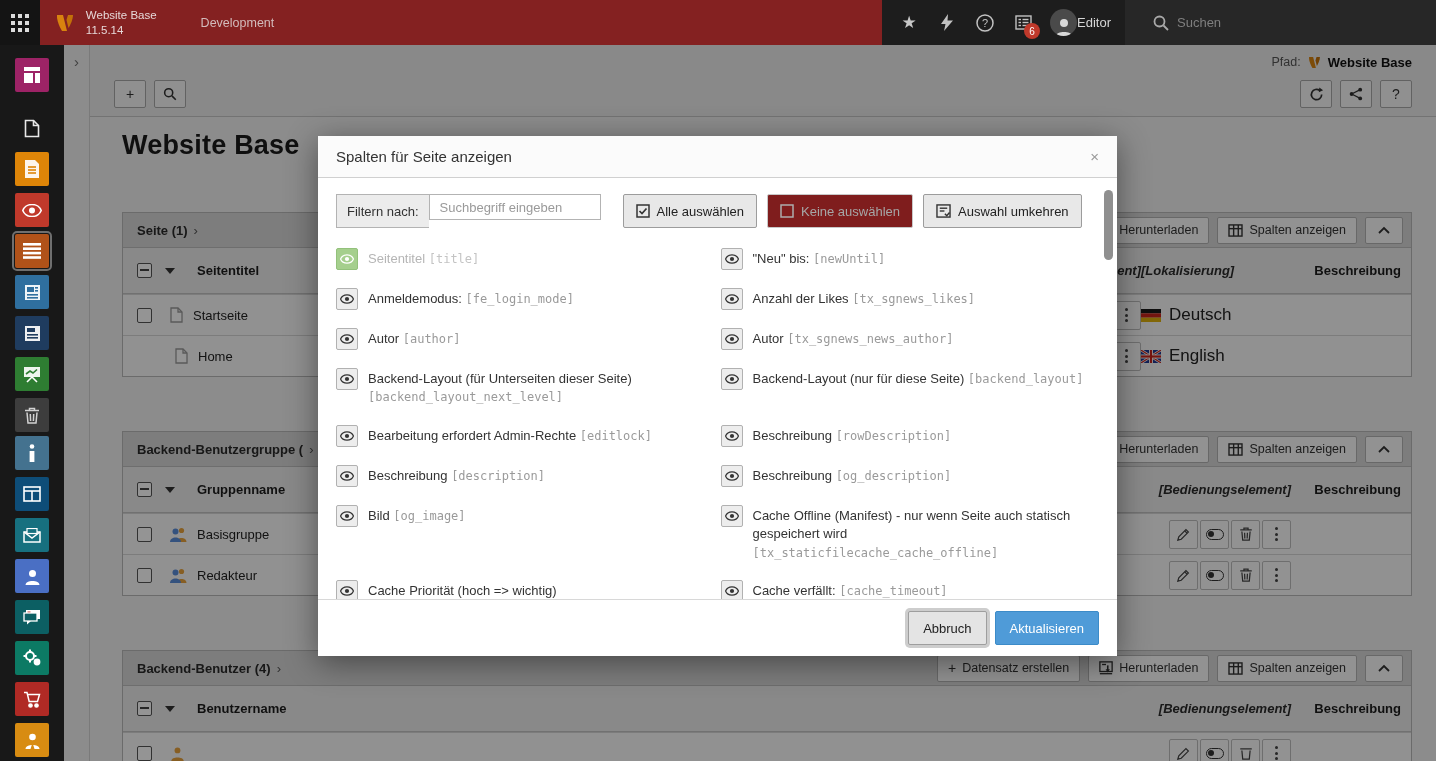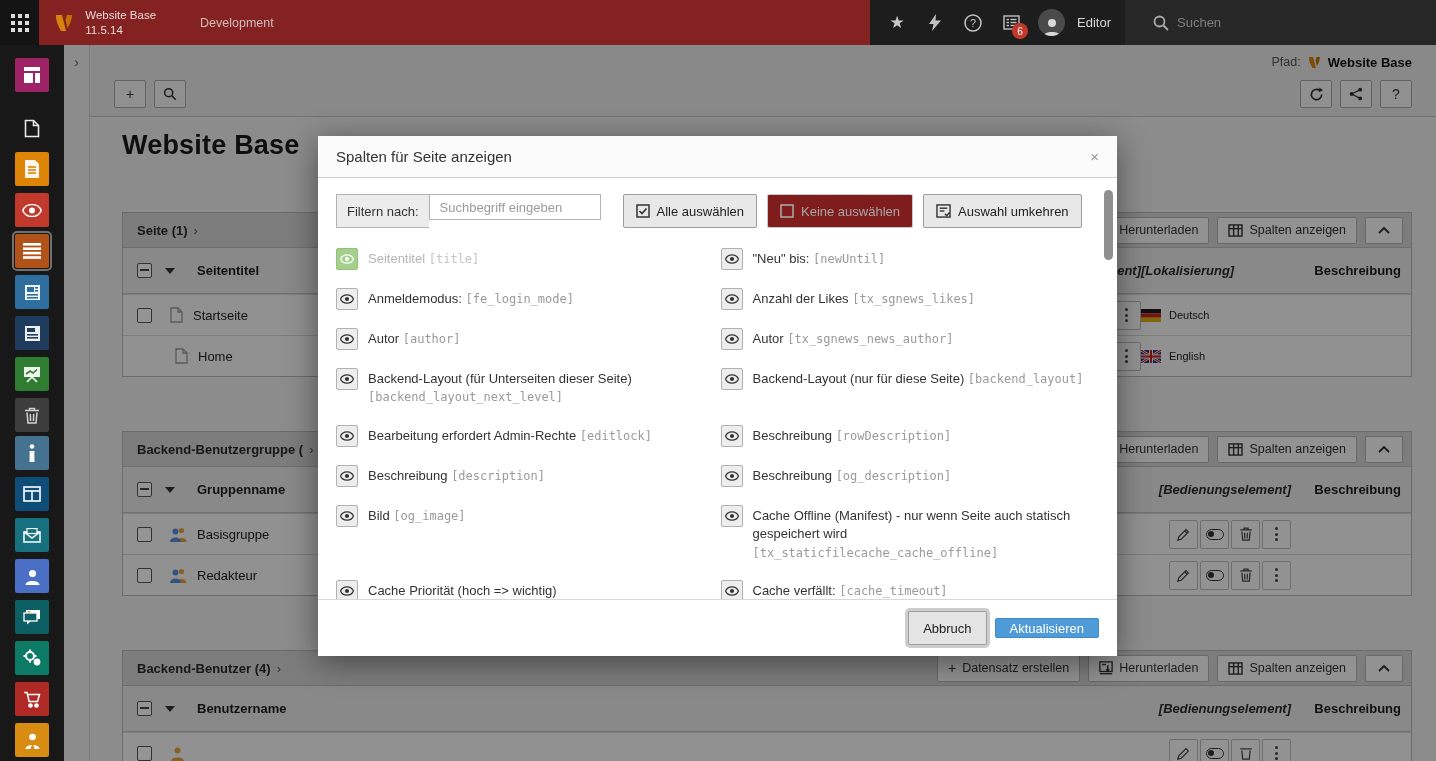--- a/index.html
+++ b/index.html
@@ -13,21 +13,21 @@
   .brand { width:845px; background:#842121; display:flex; align-items:center; color:#e3d2d2; }
   .brand-logo { margin-left:14px; }
   .brand-text { margin-left:10px; font-size:11.5px; line-height:1.25; color:#e6d8d8; }
   .brand-context { margin-left:44px; font-size:12.5px; color:#d3bcbc; }
   .tb-right { flex:1; background:#1d1d1d; display:flex; align-items:center; color:#b9b9b9; }
   .tb-icon { width:38px; display:flex; justify-content:center; align-items:center; position:relative; height:45px; cursor:pointer; }
   .tb-star { font-size:17px; color:#c7c7c7; margin-left:8px; }
   .badge { position:absolute; right:2px; bottom:6px; min-width:16px; height:16px; border-radius:8px;
     background:#c0392b; color:#fff; font-size:10px; display:flex; align-items:center; justify-content:center; padding:0 4px; }
   .avatar { width:27px; height:27px; border-radius:50%; background:#4a4a4a; overflow:hidden; display:flex; align-items:flex-end; justify-content:center; margin-left:8px; }
-  .tb-user { color:#d6d6d6; font-size:13px; margin:0 14px 0 12px; }
+  .tb-user { color:#d6d6d6; font-size:13px; margin:0 14px 0 0; }
   .tb-search { margin-left:auto; width:311px; height:45px; background:#272727; display:flex; align-items:center; }
   .tb-search-ph { color:#7f7f7f; font-size:13px; margin-left:8px; }
 
   
   .modulebar { position:fixed; left:0; top:45px; width:64px; height:716px; background:#181818; z-index:90;
     display:flex; flex-direction:column; align-items:center; }
   .tile { width:34px; height:34px; border-radius:2px; margin-top:7px; display:flex; align-items:center; justify-content:center; cursor:pointer; color:#f2f2f2; }
   .tile:nth-child(1) { margin-top:13px; }
   .tile:nth-child(2) { margin-top:19px; }
   .tile:nth-child(10) { margin-top:4px; }
@@ -71,21 +71,21 @@
   .col-loc { width:150px; }
   .col-desc { width:110px; text-align:right; font-size:13px; font-weight:bold; color:#1d1d1d; }
   .row-label { font-size:13px; color:#222; margin-left:10px; }
   .row-icon { margin-left:18px; }
   .indent { width:28px; }
   .ctrl-group { display:flex; gap:2px; justify-content:flex-end; }
   .icon-btn { width:29px; height:29px; background:#fcfcfc; border:1px solid #bdbdbd; border-radius:2px;
     display:inline-flex; align-items:center; justify-content:center; color:#333; cursor:pointer; }
   .kebab { display:flex; flex-direction:column; gap:2.5px; }
   .kebab span { width:3px; height:3px; border-radius:50%; background:#444; }
-  .lang { display:flex; align-items:center; gap:8px; font-size:11px; color:#222; }
+  .lang { display:flex; align-items:center; gap:8px; font-size:17px; color:#222; }
   .toggle { width:18px; height:11px; border:1.5px solid #333; border-radius:6px; position:relative; }
   .toggle::after { content:""; position:absolute; left:1px; top:1px; width:6px; height:6px; border-radius:50%; background:#333; }
 
   
   .backdrop { position:fixed; left:64px; top:45px; right:0; bottom:0; background:rgba(0,0,0,.42); z-index:110; }
   .modal { position:fixed; left:318px; top:136px; width:799px; height:520px; background:#fff; z-index:120;
     border-radius:0; box-shadow:0 6px 30px rgba(0,0,0,.45); display:flex; flex-direction:column; }
   .modal-head { height:42px; background:#fbfbfb; border-bottom:1px solid #d0d0d0; display:flex; align-items:center; padding:0 18px; }
   .modal-title { font-size:15px; color:#333; }
   .modal-close { margin-left:auto; color:#999; font-size:15px; cursor:pointer; }
@@ -106,21 +106,21 @@
   .eye-btn { width:22px; height:22px; flex:0 0 22px; background:#ededed; border:1px solid #b1b1b1; border-radius:2px;
     display:flex; align-items:center; justify-content:center; color:#333; cursor:pointer; }
   .eye-btn.active { background:#a5cf8d; border-color:#93c17b; color:#fff; }
   .mitem-text { font-size:13px; color:#333; line-height:1.42; padding-top:2px; }
   .mitem.inactive .mitem-text { color:#b5b5b5; }
   .tag { font-family:"DejaVu Sans Mono", monospace; font-size:12px; color:#9a9a9a; }
   .mitem.inactive .tag { color:#c4c4c4; }
   .modal-foot { height:57px; border-top:1px solid #d8d8d8; display:flex; align-items:center; justify-content:flex-end; gap:8px; padding:0 18px; }
   .fbtn-cancel { height:34px; padding:0 14px; background:#e4e4e4; border:1px solid #9e9e9e; border-radius:2px;
     font-size:13px; color:#222; cursor:pointer; box-shadow:0 0 0 3px #cdcdcd; font-family:inherit; }
-  .fbtn-primary { height:20px; padding:0 14px; background:#4f9bd8; border:1px solid #3c8bc8; border-radius:2px;
+  .fbtn-primary { height:34px; padding:0 14px; background:#4f9bd8; border:1px solid #3c8bc8; border-radius:2px;
     font-size:13px; color:#fff; cursor:pointer; font-family:inherit; }
   .scroll-thumb { position:absolute; right:4px; top:54px; width:9px; height:70px; background:#8f8f8f; border-radius:5px; }
 
   .flag-de, .flag-en { width:20px; height:13px; flex:0 0 20px; }
 </style>
 </head>
 <body>
 
 <div class="topbar">
   <div class="apps-btn">

